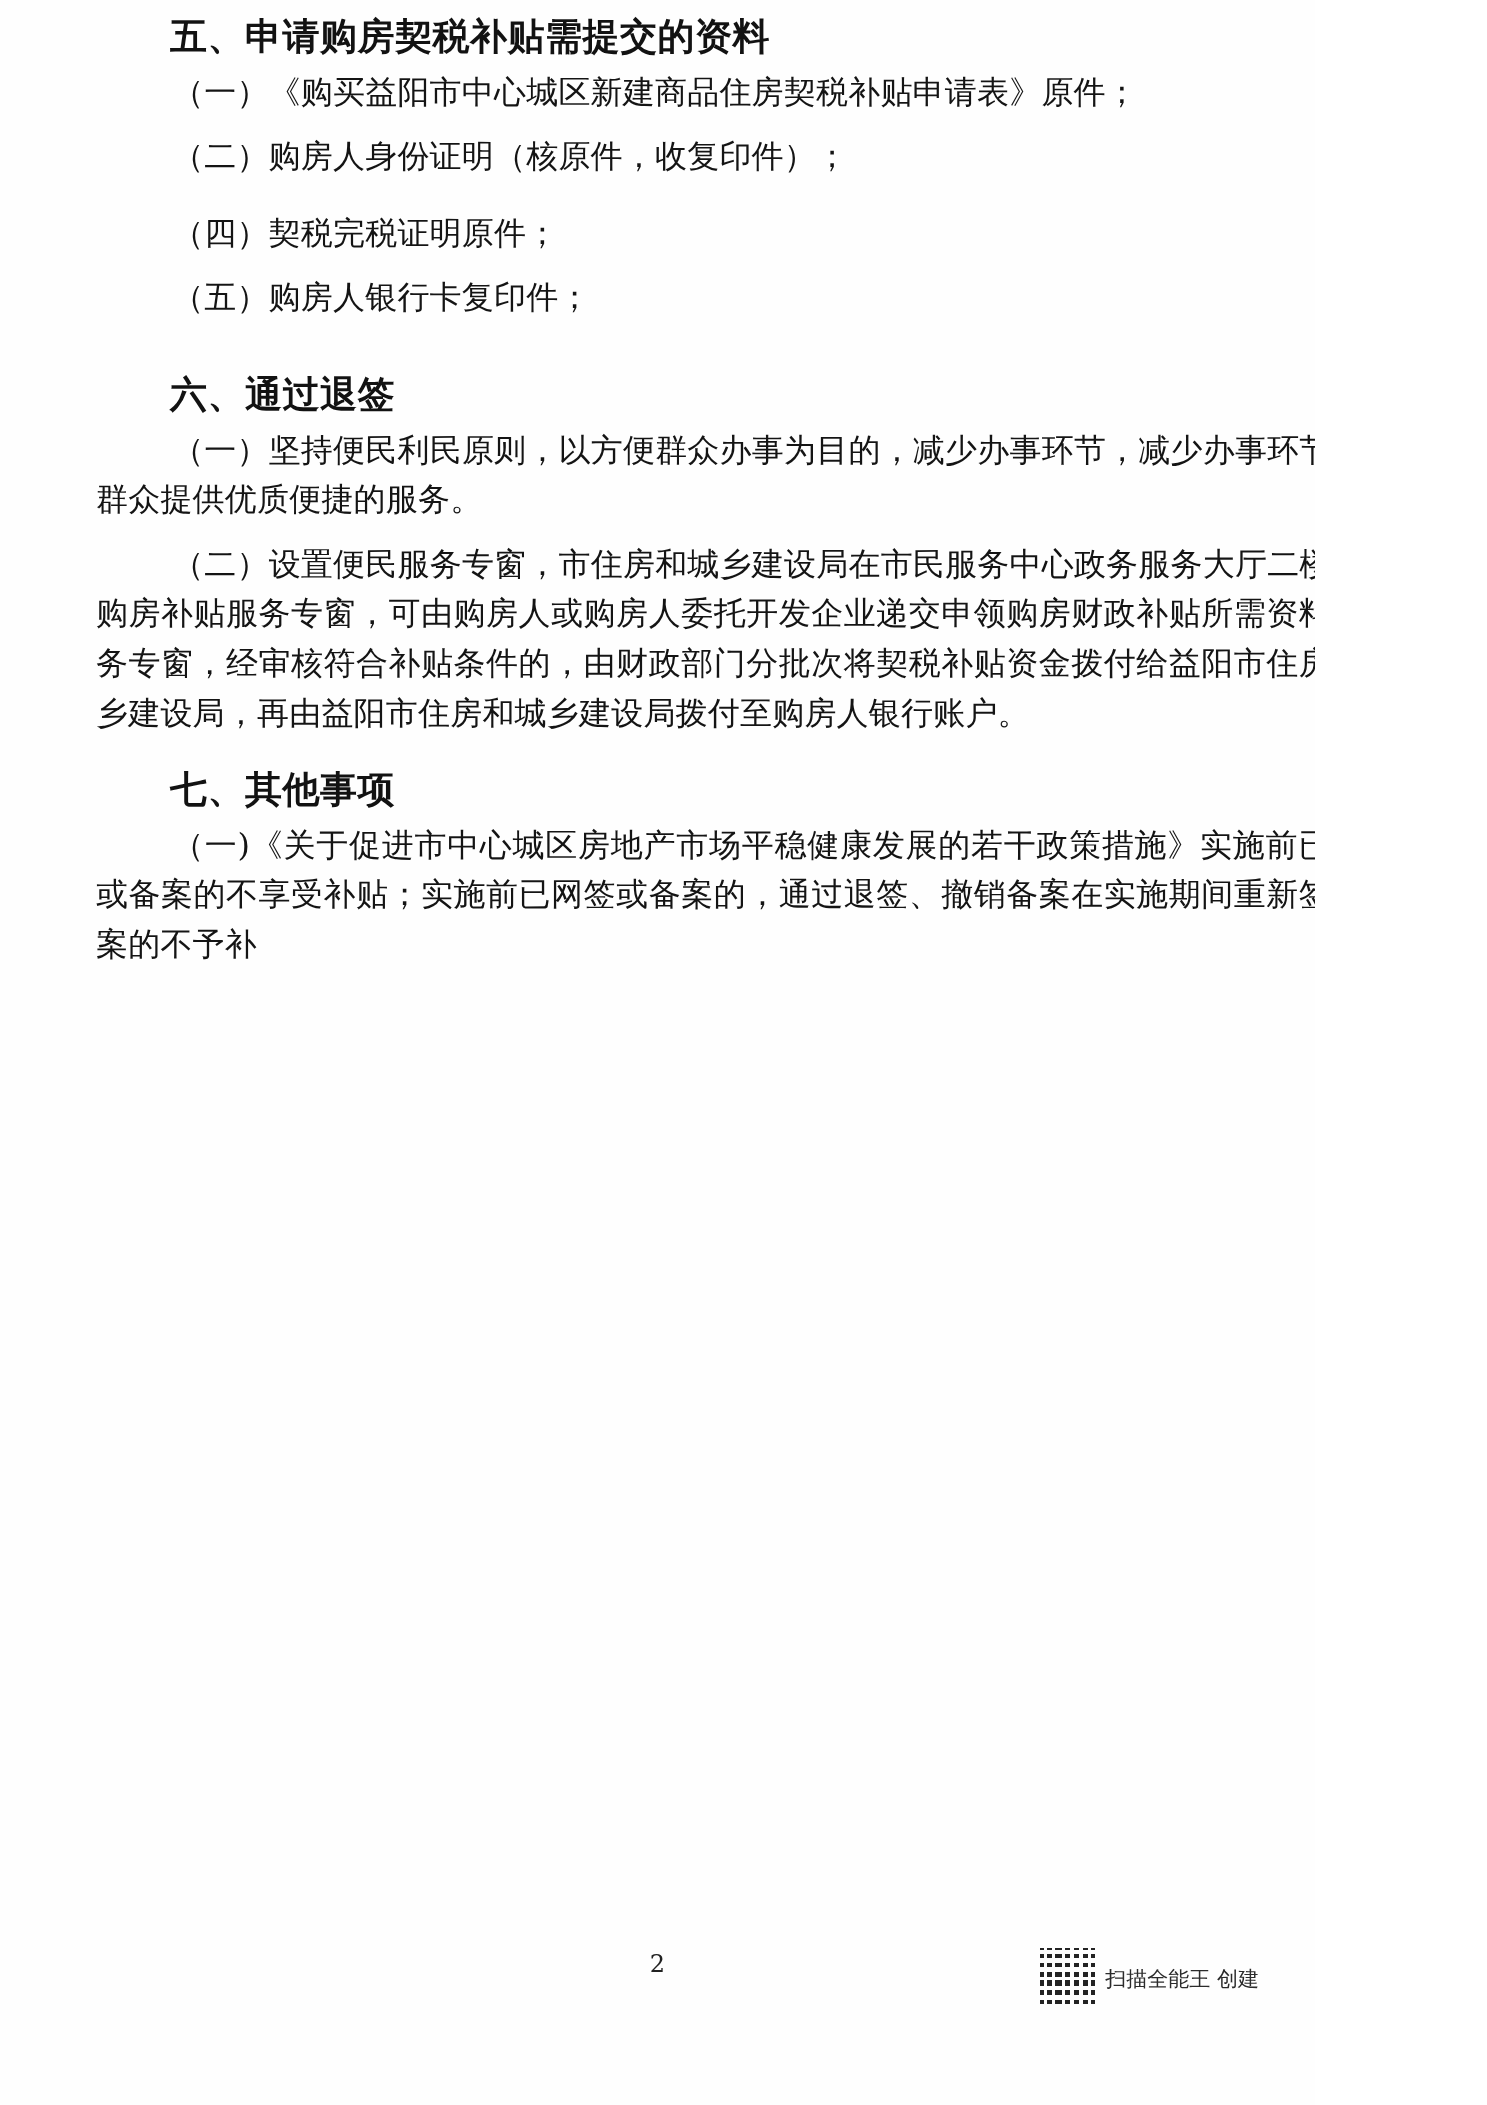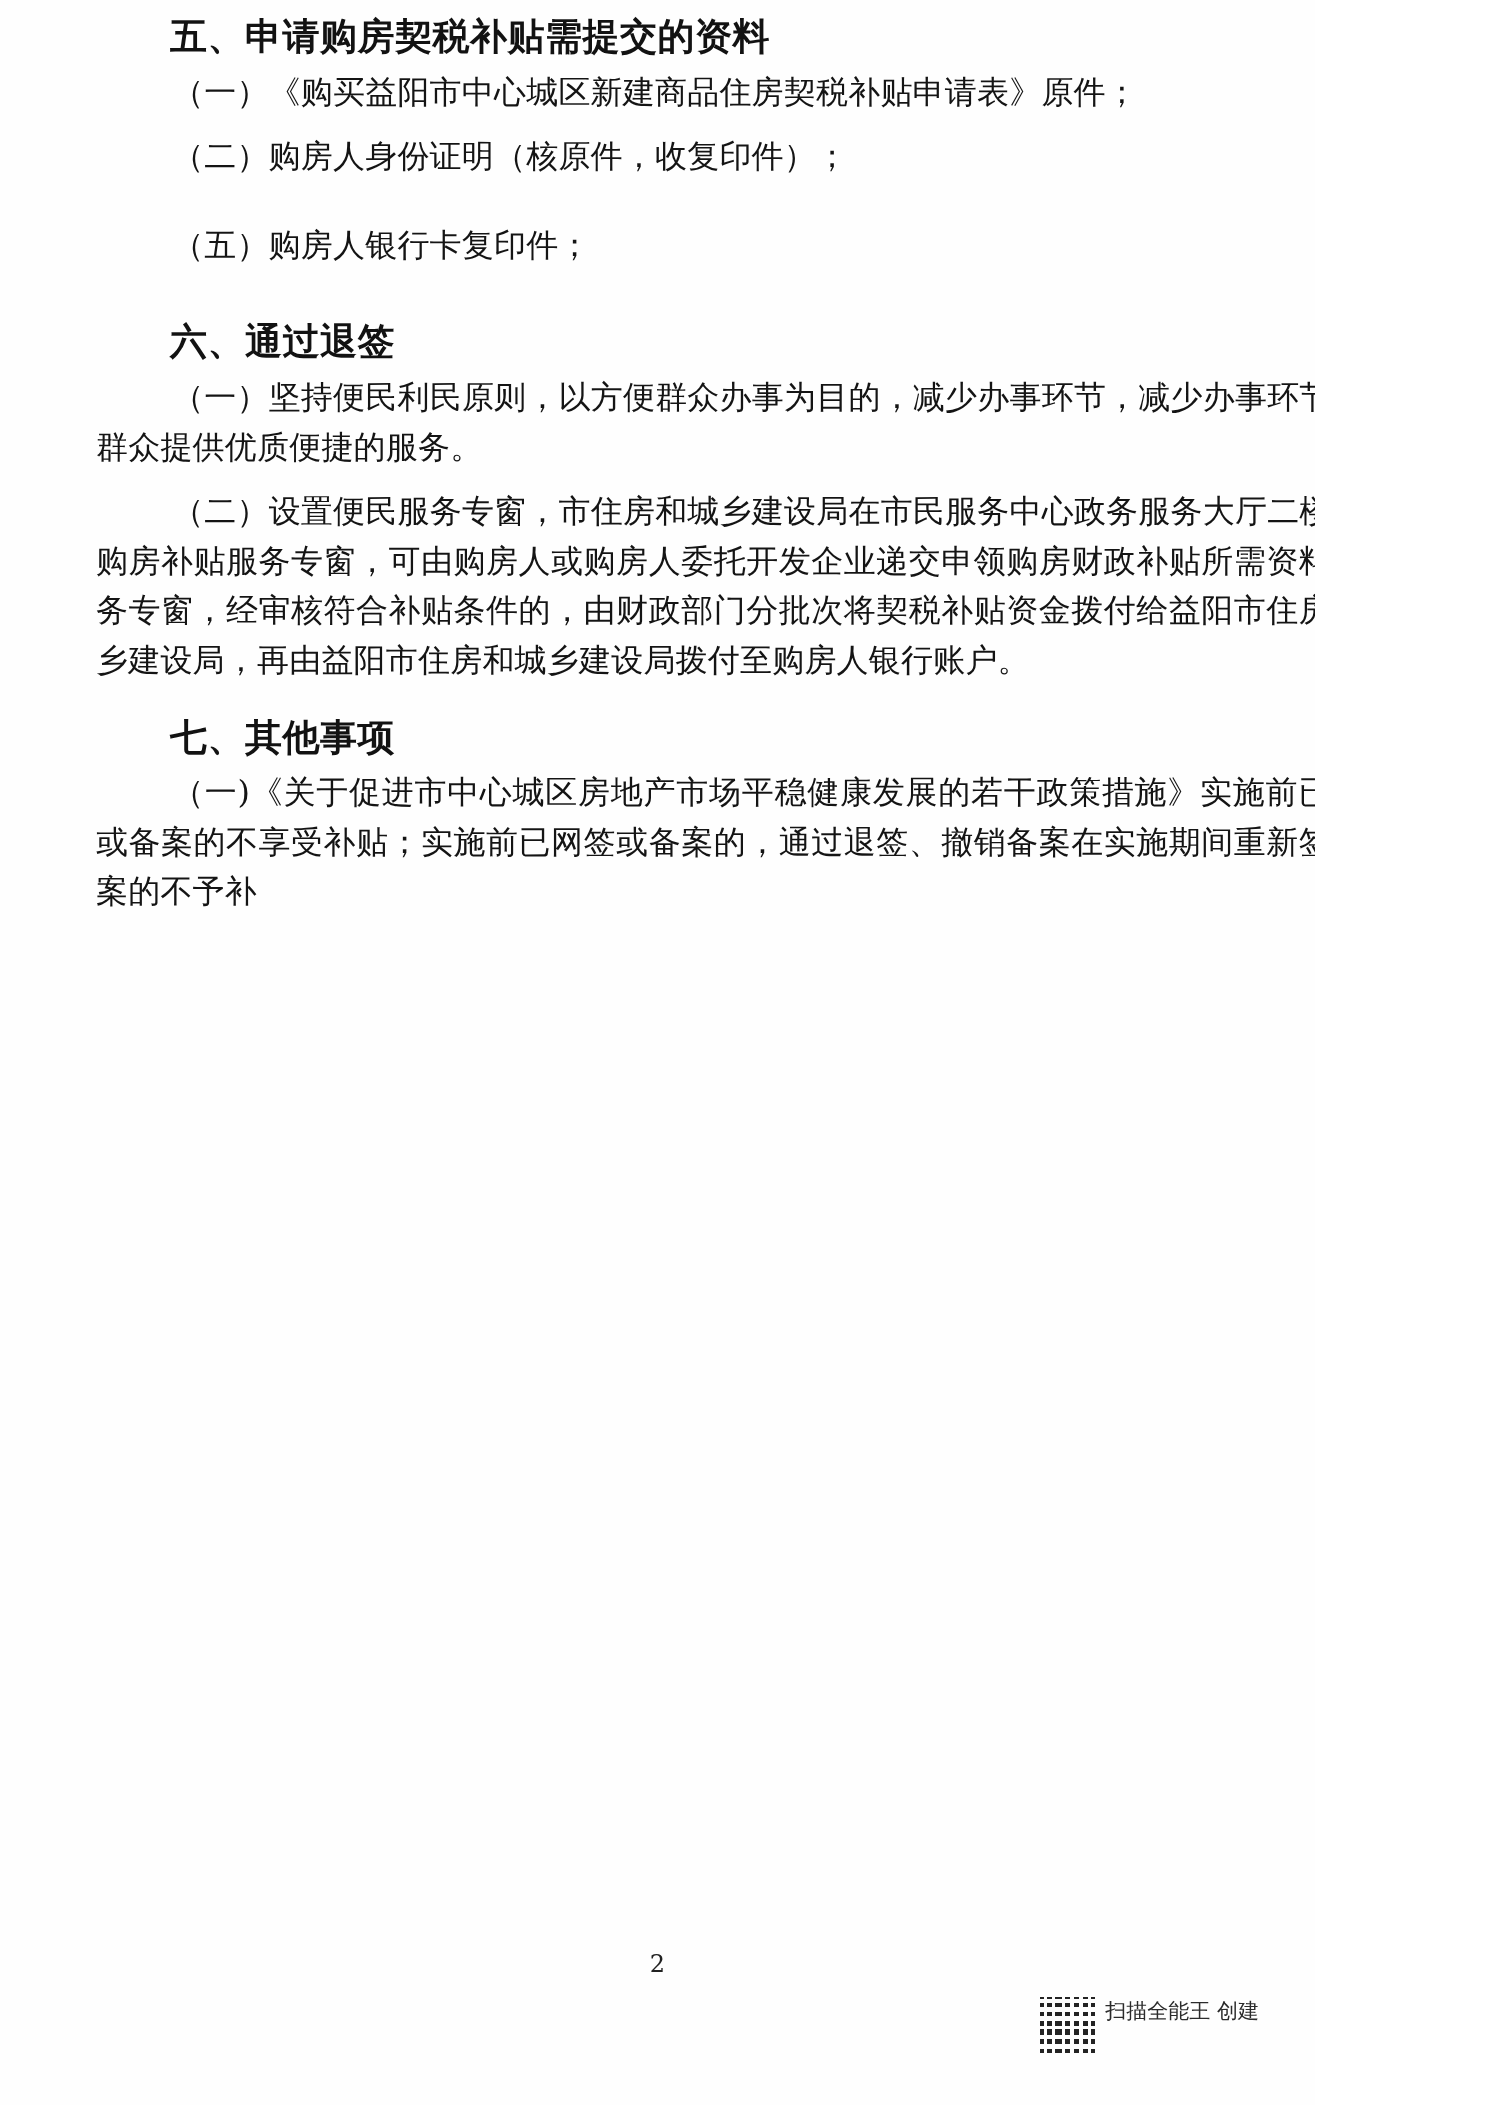--- a/index.html
+++ b/index.html
@@ -56,22 +56,23 @@
     text-align: center;
     font-size: 24px;
     color: #222;
     font-family: "DejaVu Serif", "Liberation Serif", serif;
   }
 
   
   .footer-stamp {
     position: absolute;
     right: 56px;
-    top: 1997px;
+    top: 1948px;
     display: flex;
+    align-items: center;
     gap: 10px;
   }
   .qr {
     width: 62px;
     height: 62px;
     background-color: #111;
     
     background-image:
       linear-gradient(90deg, #fff 0 12%, transparent 12% 18%, #fff 18% 22%, transparent 22% 30%, #fff 30% 36%, transparent 36% 46%, #fff 46% 52%, transparent 52% 60%, #fff 60% 66%, transparent 66% 74%, #fff 74% 80%, transparent 80% 88%, #fff 88% 94%, transparent 94% 100%),
       linear-gradient(0deg, #fff 0 10%, transparent 10% 16%, #fff 16% 24%, transparent 24% 32%, #fff 32% 38%, transparent 38% 48%, #fff 48% 54%, transparent 54% 62%, #fff 62% 70%, transparent 70% 76%, #fff 76% 84%, transparent 84% 90%, #fff 90% 96%, transparent 96% 100%);
@@ -92,20 +93,21 @@
 
   <div class="doc-body">
 
     <div class="section-heading">五、申请购房契税补贴需提交的资料</div>
 
     <div class="para">（一）《购买益阳市中心城区新建商品住房契税补贴申请表》原件；</div>
     <div class="gap-small"></div>
     <div class="para">（二）购房人身份证明（核原件，收复印件）；</div>
     <div class="gap-small"></div>
     <div class="gap-small"></div>
+    <div class="para">（四）契税完税证明原件；</div>
     <div class="gap-small"></div>
     <div class="para">（五）购房人银行卡复印件；</div>
     <div class="gap-small"></div>
 
     <div class="gap-large"></div>
 
     <div class="section-heading">六、通过退签</div>
 
     <div class="para">（一）坚持便民利民原则，以方便群众办事为目的，减少办事环节，减少办事环节，为群众提供优质便捷的服务。</div>
     <div class="gap-small"></div>

